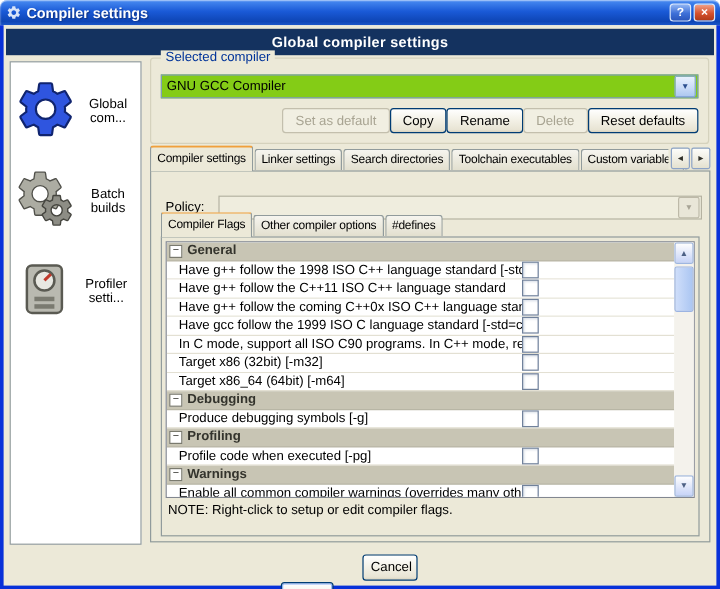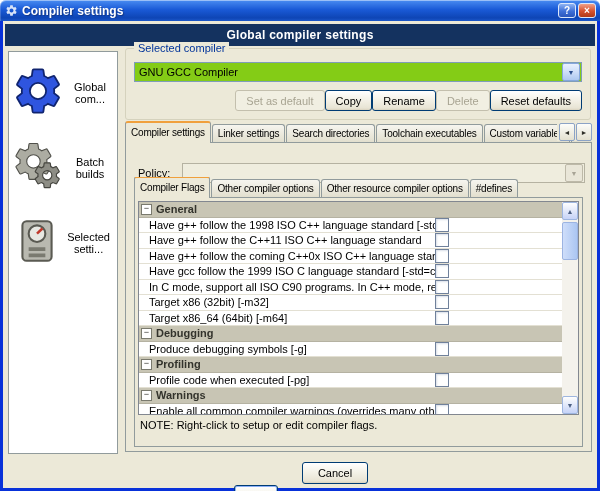--- a/index.html
+++ b/index.html
@@ -92,21 +92,21 @@
   .sb-thumb{position:absolute;left:0;right:0;top:2px;height:38px;border:1px solid #9CB4E2;border-radius:2px;
     background:linear-gradient(90deg,#CFDEFA,#ABC6F2);box-sizing:border-box;}
 
   .note{position:absolute;left:5px;top:221px;white-space:nowrap;}
 
   
   .footer-btn{position:absolute;height:22px;border:1px solid #003C74;border-radius:3px;
     background:linear-gradient(180deg,#FFFFFF 0%,#F4F2E8 45%,#E8E4D4 90%,#D8D2BE 100%);
     font-family:"Liberation Sans",sans-serif;font-size:11px;}
   .footer-btn.ok{left:231px;top:464px;width:44px;box-shadow:inset 0 0 0 1px #8CB0F8;font-style:italic;}
-  .footer-btn.cancel{left:299px;top:441px;width:66px;}
+  .footer-btn.cancel{left:299px;top:441px;width:46px;}
 </style>
 </head>
 <body>
 
 <div class="window">
 
   <div class="titlebar">
     <span class="title-icon" id="title-icon">
         <svg viewBox="0 0 24 24" width="13" height="13">
           <path fill-rule="evenodd" fill="#D9E4F8" d="M19.14,12.94c0.04-0.3,0.06-0.61,0.06-0.94c0-0.32-0.02-0.64-0.07-0.94l2.03-1.58c0.18-0.14,0.23-0.41,0.12-0.61l-1.92-3.32c-0.12-0.22-0.37-0.29-0.59-0.22l-2.39,0.96c-0.5-0.38-1.03-0.7-1.62-0.94L14.4,2.81c-0.04-0.24-0.24-0.41-0.48-0.41h-3.84c-0.24,0-0.43,0.17-0.47,0.41L9.25,5.35C8.66,5.59,8.12,5.92,7.63,6.29L5.24,5.33c-0.22-0.08-0.47,0-0.59,0.22L2.74,8.87C2.62,9.08,2.66,9.34,2.86,9.48l2.03,1.58C4.84,11.36,4.8,11.69,4.8,12s0.02,0.64,0.07,0.94l-2.03,1.58c-0.18,0.14-0.23,0.41-0.12,0.61l1.92,3.32c0.12,0.22,0.37,0.29,0.59,0.22l2.39-0.96c0.5,0.38,1.03,0.7,1.62,0.94l0.36,2.54c0.05,0.24,0.24,0.41,0.48,0.41h3.84c0.24,0,0.44-0.17,0.47-0.41l0.36-2.54c0.59-0.24,1.13-0.56,1.62-0.94l2.39,0.96c0.22,0.08,0.47,0,0.59-0.22l1.92-3.32c0.12-0.22,0.07-0.47-0.12-0.61L19.14,12.94z M12,15.6c-1.98,0-3.6-1.62-3.6-3.6s1.62-3.6,3.6-3.6s3.6,1.62,3.6,3.6S13.98,15.6,12,15.6z"></path>
@@ -144,21 +144,21 @@
         <div class="sb-item">
           <div class="sb-icon">
             <svg viewBox="0 0 24 24" width="50" height="50">
               <rect x="5" y="2.5" width="14" height="19" rx="2" fill="#B9B9B0" stroke="#5A5A52"></rect>
               <circle cx="12" cy="8.5" r="4" fill="#E8E8E2" stroke="#5A5A52"></circle>
               <path d="M12 8.5 L14.6 6" stroke="#C0392B" stroke-width="1.2"></path>
               <rect x="8" y="15" width="8" height="1.8" fill="#7A7A70"></rect>
               <rect x="8" y="18" width="8" height="1.8" fill="#7A7A70"></rect>
             </svg>
           </div>
-          <div class="sb-label">Selected setti...</div>
+          <div class="sb-label">Profiler setti...</div>
         </div>
       </div>
 
     <div class="group">
       <span class="legend">Selected compiler</span>
       <div class="combo">
         <span class="combo-text">GNU GCC Compiler</span>
         <span class="combo-arrow">▼</span>
       </div>
       <div class="btn-row" id="compiler-buttons">
@@ -191,21 +191,20 @@
         <span class="policy-label">Policy:</span>
         <div class="combo disabled policy-combo">
           <span class="combo-text"></span>
           <span class="combo-arrow">▼</span>
         </div>
       </div>
 
       <div class="subtabstrip" id="sub-tabs">
           <div class="tab active">Compiler Flags</div>
           <div class="tab">Other compiler options</div>
-          <div class="tab">Other resource compiler options</div>
           <div class="tab">#defines</div>
         </div>
 
       <div class="subpanel">
         <div class="flaglist">
           <div class="rows" id="flag-rows">
               <div class="row cat">
                 <span class="expander">−</span>
                 <span class="cat-label">General</span>
               </div>

